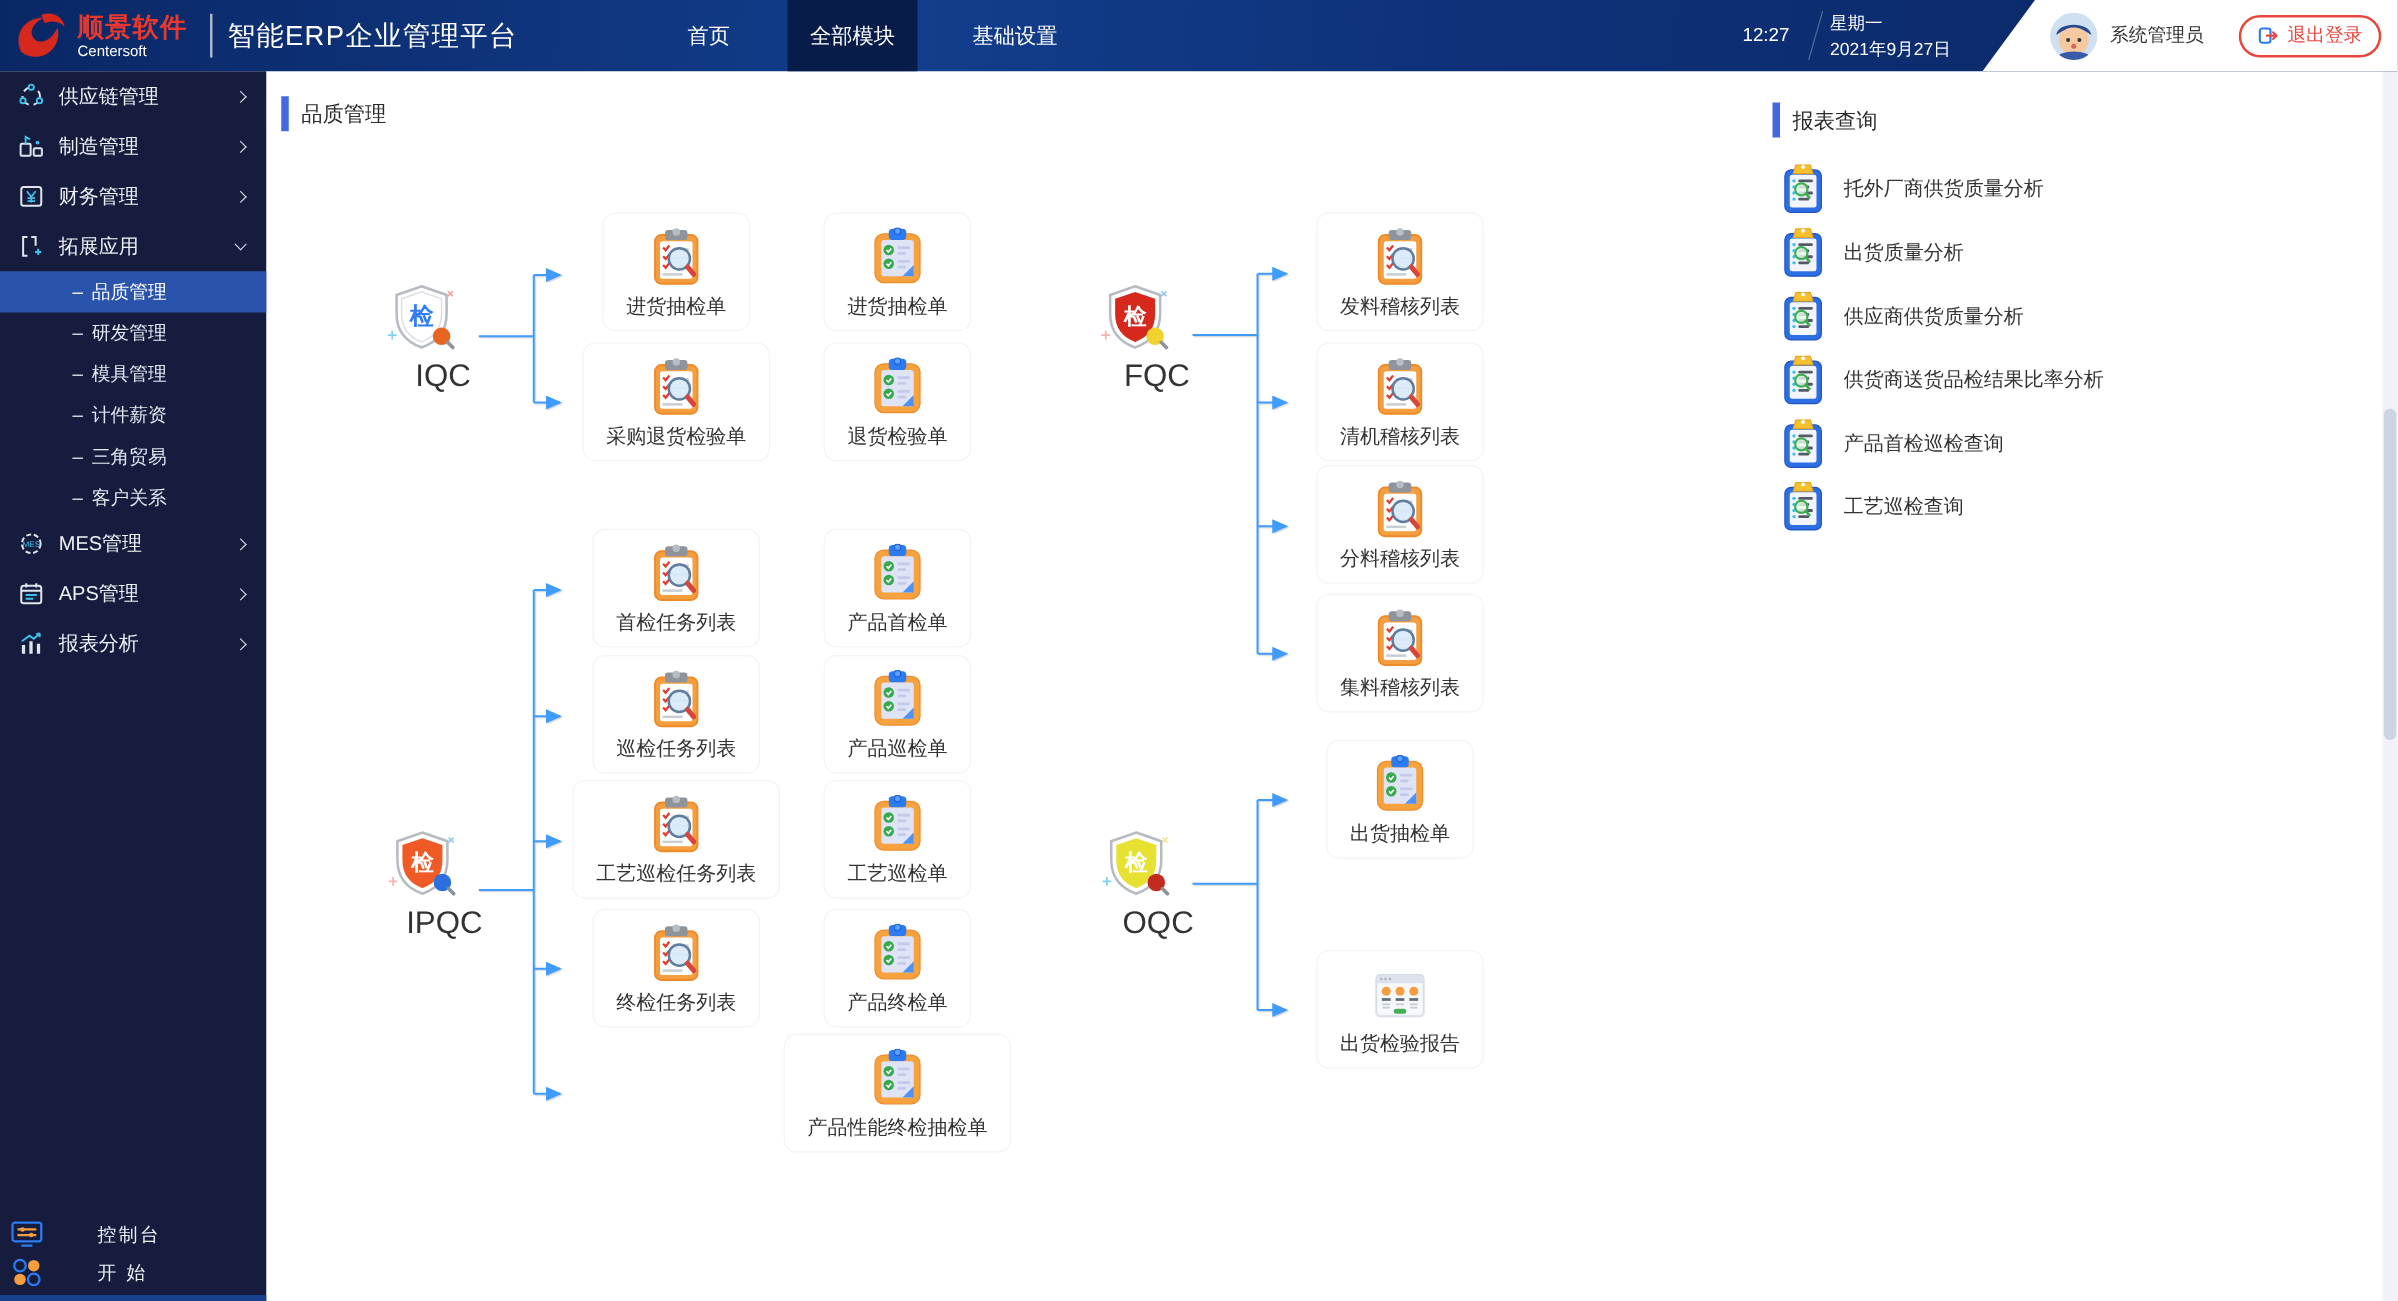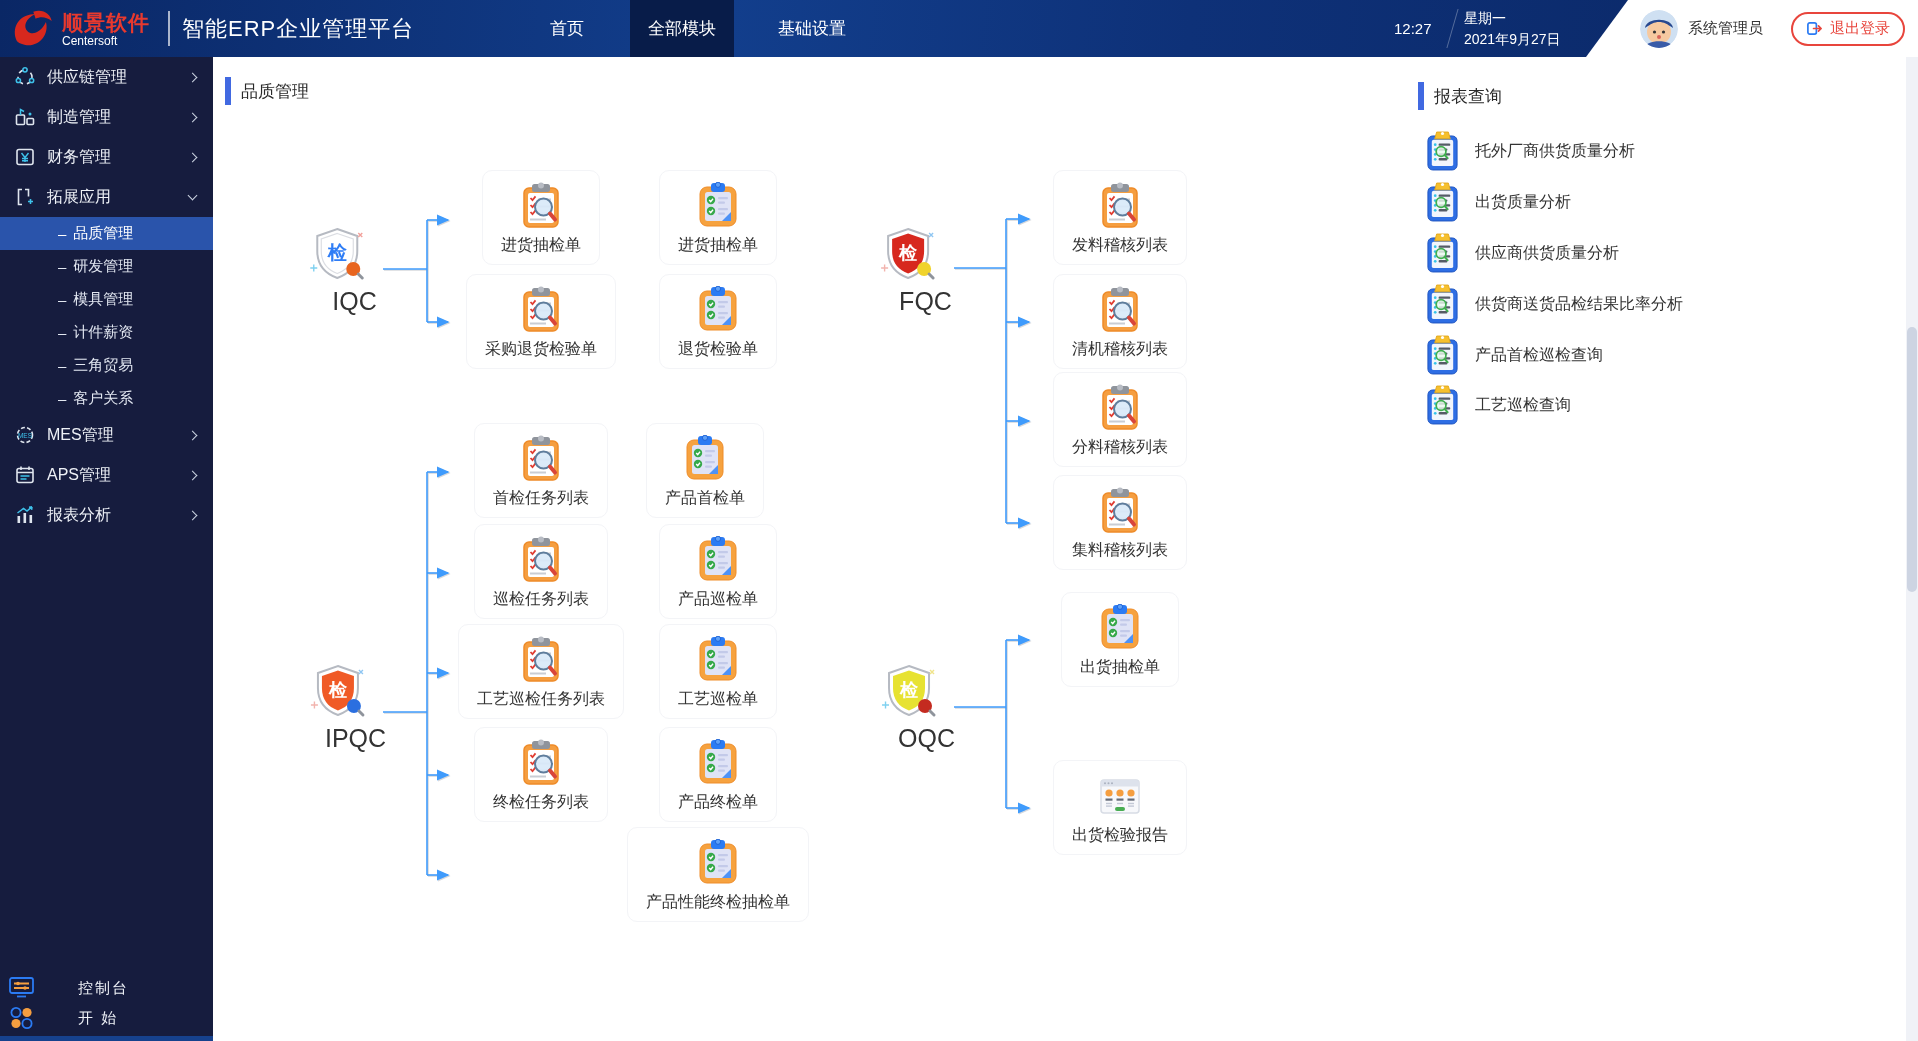--- a/index.html
+++ b/index.html
@@ -469,21 +469,21 @@
           <use href="#s-clip-inspect"></use>
         </svg>
       <div class="fi-label">工艺巡检任务列表</div>
     </div>
     <div class="flow-item" style="left:328px; top:670px">
       <svg class="fi-icon">
           <use href="#s-clip-inspect"></use>
         </svg>
       <div class="fi-label">终检任务列表</div>
     </div>
-    <div class="flow-item" style="left:492px; top:366px">
+    <div class="flow-item" style="left:505px; top:366px">
       <svg class="fi-icon">
           <use href="#s-clip-check"></use>
         </svg>
       <div class="fi-label">产品首检单</div>
     </div>
     <div class="flow-item" style="left:505px; top:467px">
       <svg class="fi-icon">
           <use href="#s-clip-check"></use>
         </svg>
       <div class="fi-label">产品巡检单</div>

